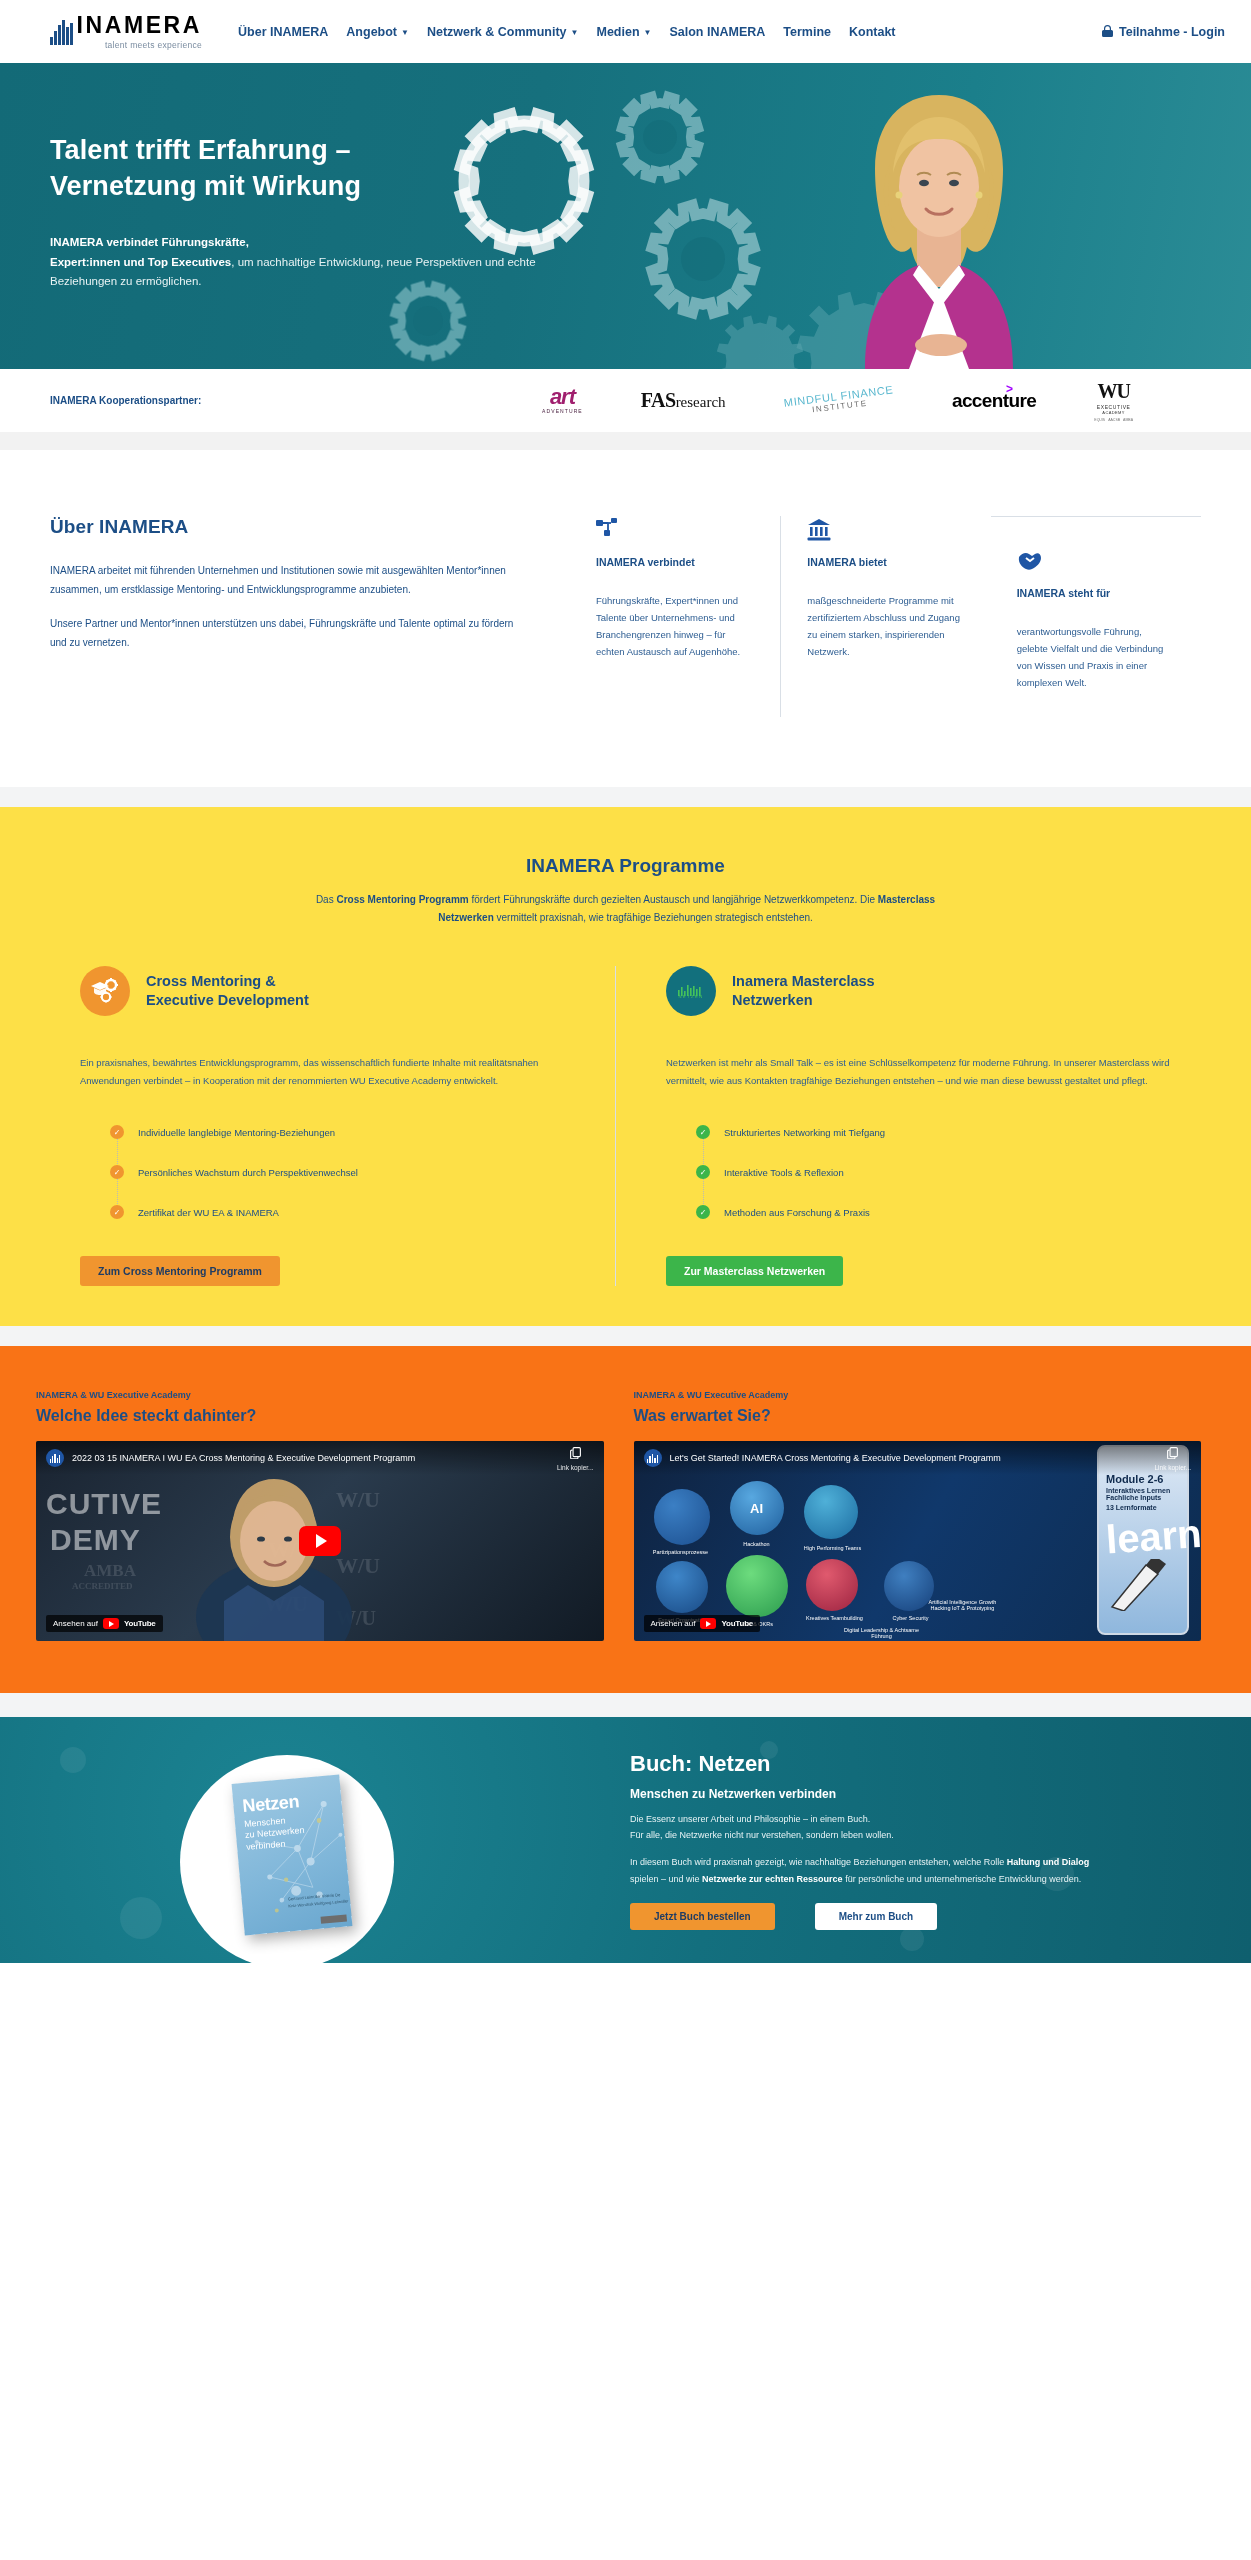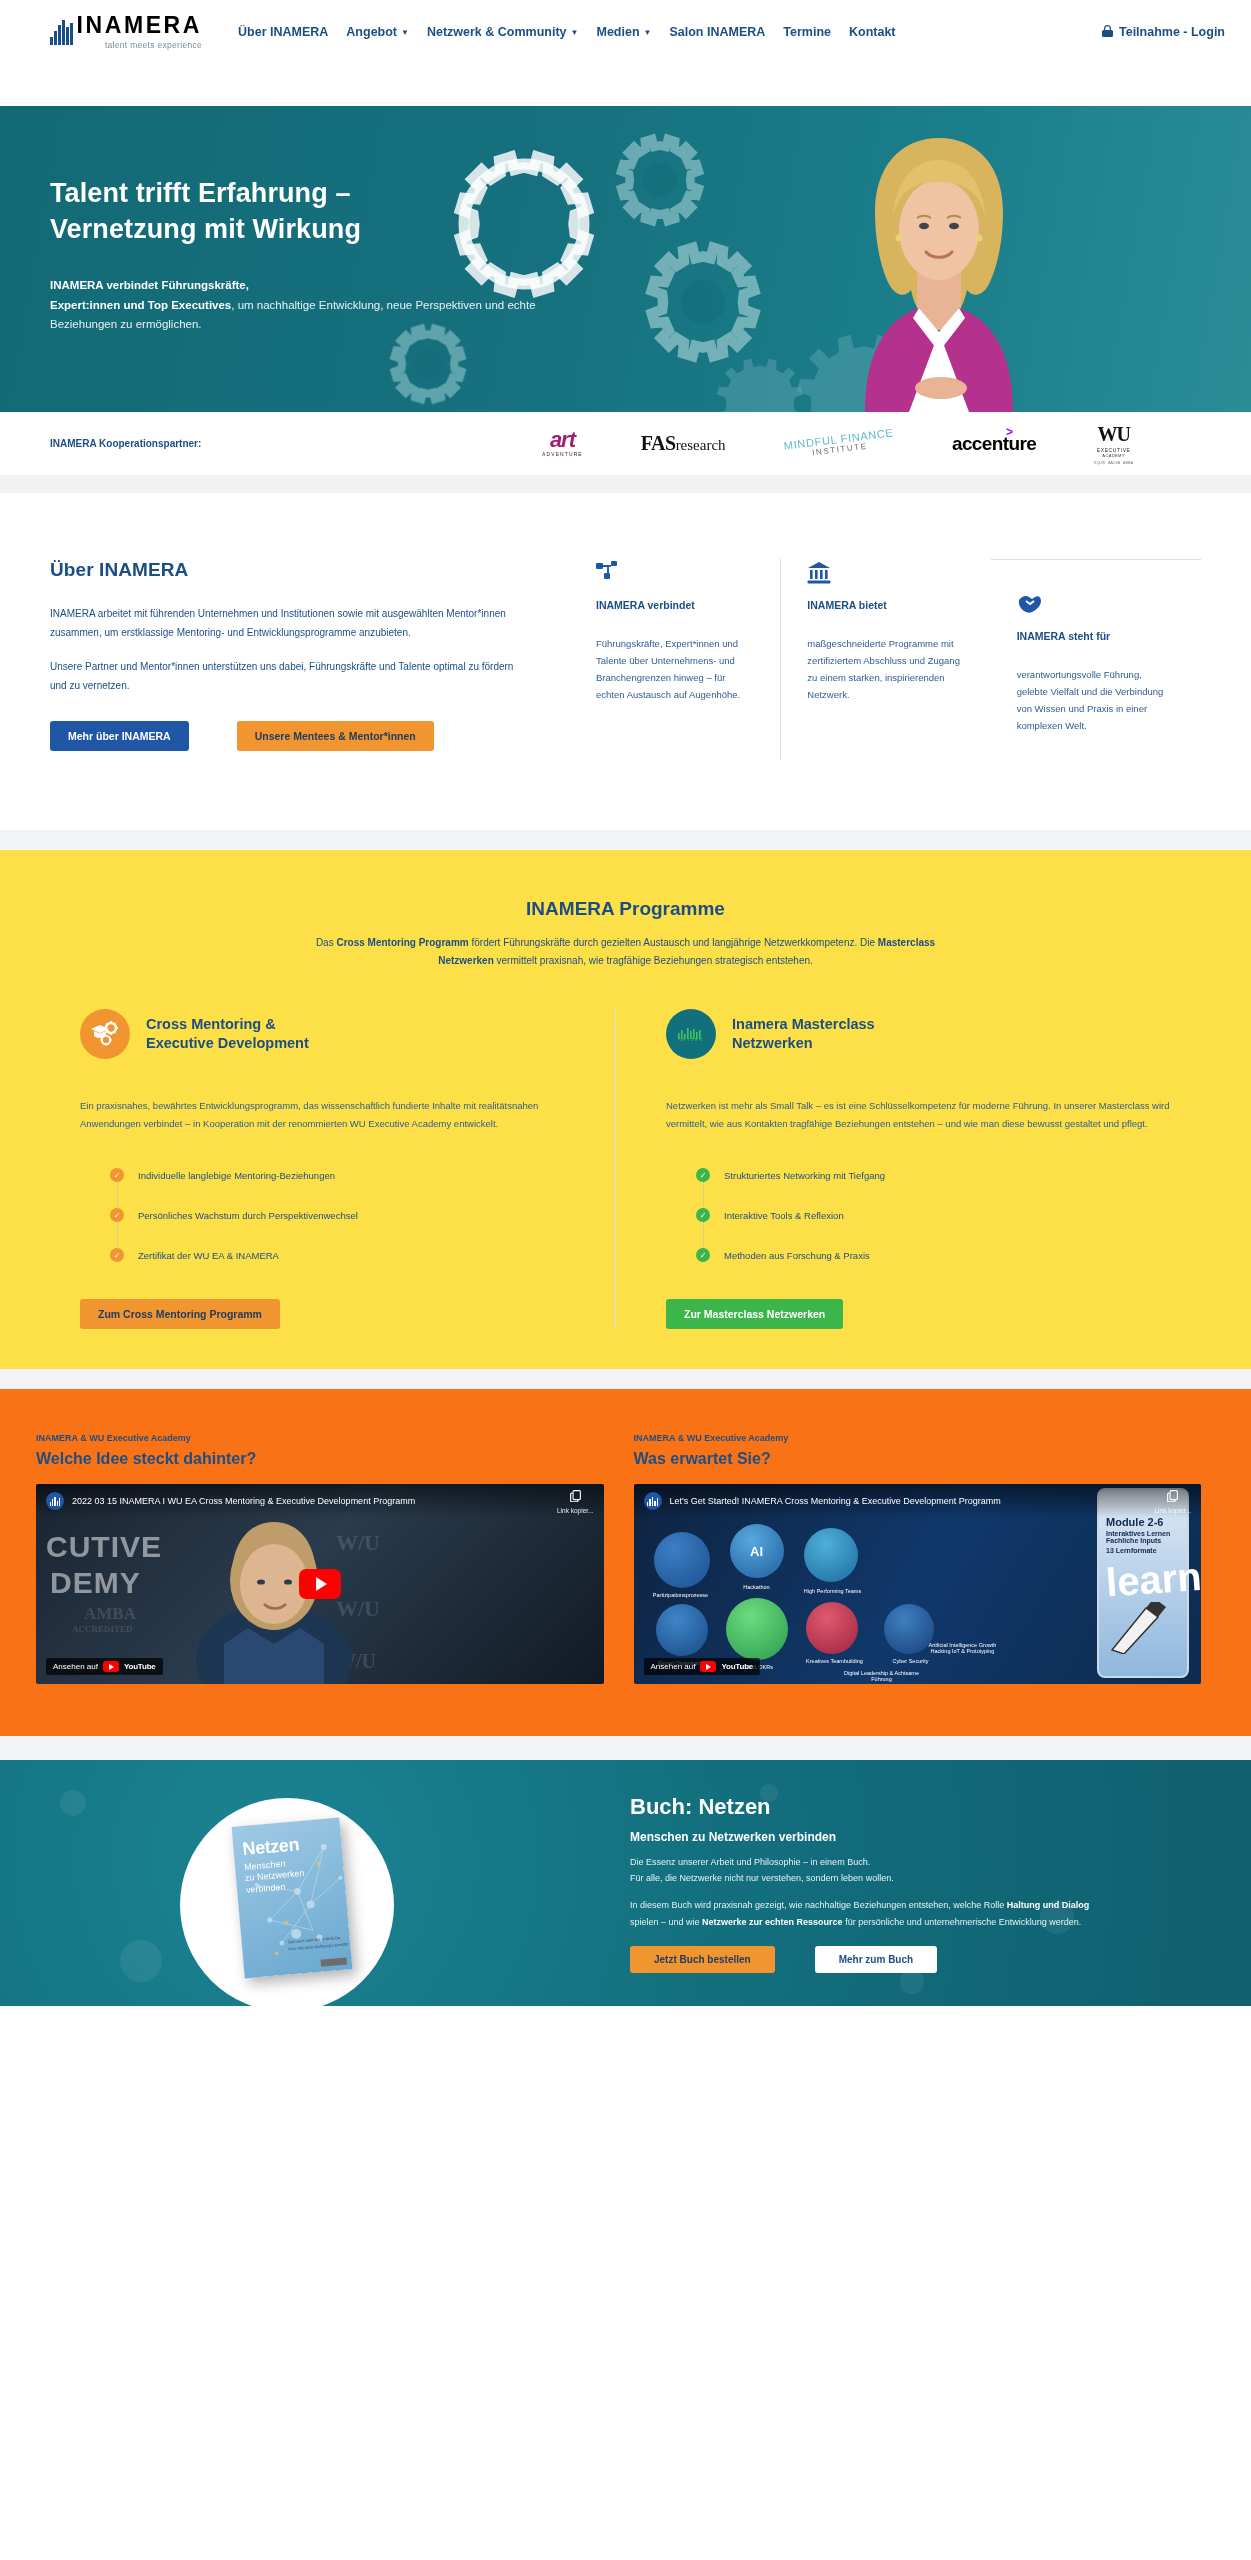--- a/index.html
+++ b/index.html
@@ -51,21 +51,20 @@
   .header-right { margin-left: auto; display: flex; align-items: center; gap: 6px; }
   .lock-icon { color: #1c4e86; display: flex; }
   .login-link { font-size: 12.5px; color: #1c4e86; font-weight: 600; cursor: pointer; }
 
   
   .hero {
     position: relative;
     height: 306px;
     background: linear-gradient(100deg, #136a77 0%, #16707d 42%, #1b7f8b 75%, #2b8c96 100%);
     overflow: hidden;
-    margin-top: 43px;
   }
   .hero-gears { position: absolute; inset: 0; }
   .hero-inner {
     position: relative; z-index: 4;
     padding: 70px 0 0 50px;
     max-width: 560px;
   }
   .hero h1 {
     font-size: 27px; line-height: 1.33; color: #ffffff; font-weight: 700;
     letter-spacing: .1px;
@@ -452,24 +451,20 @@
     </div>
   </div>
 </section>
 <div class="divider-strip"></div>
 
 <section class="about">
   <div class="about-left">
     <h2>Über INAMERA</h2>
     <p>INAMERA arbeitet mit führenden Unternehmen und Institutionen sowie mit ausgewählten Mentor*innen zusammen, um erstklassige Mentoring- und Entwicklungsprogramme anzubieten.</p>
     <p>Unsere Partner und Mentor*innen unterstützen uns dabei, Führungskräfte und Talente optimal zu fördern und zu vernetzen.</p>
-    <div class="about-btns">
-      <button class="btn btn-blue">Mehr über INAMERA</button>
-      <button class="btn btn-orange">Unsere Mentees &amp; Mentor*innen</button>
-    </div>
   </div>
 
   <div class="about-right">
     <div class="feat">
       <div class="feat-icon">
         <svg width="24" height="24" viewBox="0 0 24 24" fill="currentColor">
           <rect x="0" y="2" width="7" height="6" rx="1"></rect>
           <rect x="15" y="0" width="6" height="5" rx="1"></rect>
           <rect x="8" y="12" width="6" height="6" rx="1"></rect>
           <path d="M7 5h5M12 5v8M12 13h-2" stroke="currentColor" stroke-width="1.8" fill="none"></path>

